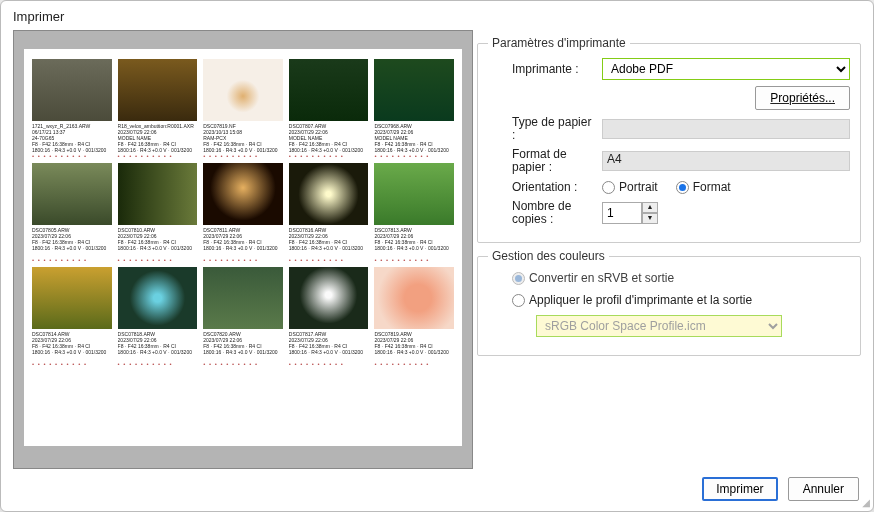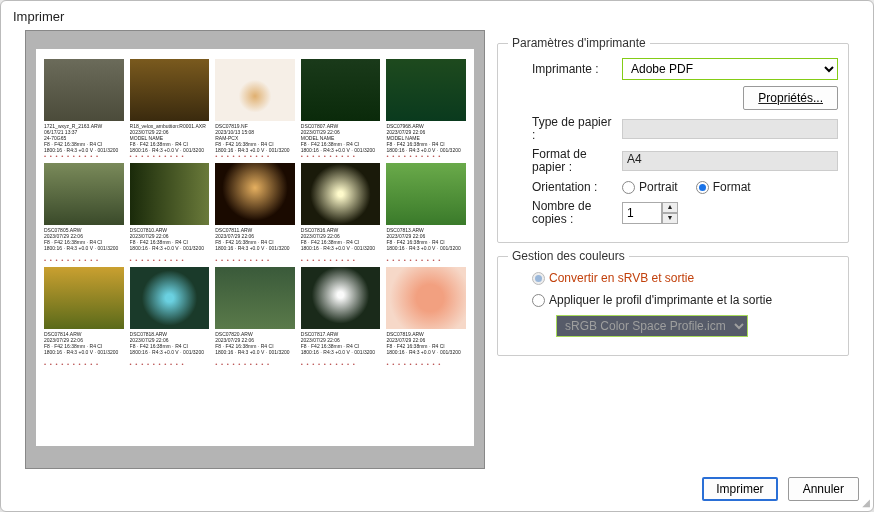--- a/index.html
+++ b/index.html
@@ -1,19 +1,19 @@
 <!DOCTYPE html>
 <html><head>
 <meta charset="utf-8">
 <style>
 * { box-sizing: border-box; margin: 0; padding: 0; font-family: "Segoe UI", Tahoma, sans-serif; }
 body { background: #f0f0f0; width: 874px; height: 512px; overflow: hidden; }
 .window { width: 874px; height: 512px; background: #fff; border: 1px solid #bbb; border-radius: 6px; box-shadow: 0 2px 10px rgba(0,0,0,0.15); display: flex; flex-direction: column; }
 .titlebar { padding: 8px 12px 6px; font-size: 13px; color: #222; }
-.content { flex: 1; display: flex; padding: 0 24px 8px; gap: 12px; }
+.content { flex: 1; display: flex; padding: 0 12px 8px; gap: 4px; }
 .preview { width: 460px; background: #b4b4b4; border: 1px solid #888; padding: 18px 10px 22px; display: flex; align-items: stretch; justify-content: center; }
 .page { background: #fff; width: 100%; padding: 10px 8px; display: flex; flex-direction: column; gap: 4px; }
 .row { display: flex; gap: 6px; }
 .thumbcell { flex: 1; display: flex; flex-direction: column; }
 .thumb { width: 100%; height: 62px; margin-bottom: 2px; }
 .meta { font-size: 5px; line-height: 6px; color: #222; height: 30px; overflow: hidden; }
 .dots { font-size: 6px; color: #b55; letter-spacing: 1px; }
 .settings { flex: 1; padding-top: 6px; display: flex; flex-direction: column; gap: 6px; font-size: 12px; color: #222; }
 fieldset { border: 1px solid #ccc; border-radius: 2px; padding: 8px 10px 10px; }
 legend { padding: 0 4px; font-size: 12px; color: #333; }
@@ -29,21 +29,21 @@
 .radio { display: inline-flex; align-items: center; gap: 4px; cursor: pointer; font-size: 12px; }
 .rdot { width: 13px; height: 13px; border: 1px solid #888; border-radius: 50%; display: inline-flex; align-items: center; justify-content: center; background: #fff; }
 .rdot.sel::after { content: ""; width: 7px; height: 7px; background: #1a73e8; border-radius: 50%; }
 .spinwrap { display: inline-flex; }
 .spininput { width: 40px; height: 22px; border: 1px solid #aaa; text-align: left; padding: 0 4px; font-size: 12px; }
 .spinbtns { display: flex; flex-direction: column; }
 .spinbtn { width: 16px; height: 11px; border: 1px solid #aaa; background: #eee; font-size: 7px; line-height: 7px; text-align: center; cursor: pointer; }
 .colorfs .frow { margin-bottom: 8px; }
 .rdot.dis { background: #eee; border-color: #bbb; }
 .rdot.dis.sel::after { background: #9ab7d9; }
-.profilesel { width: 192px; margin-left: 24px; background: #0f172a; color: #777; }
+.profilesel { width: 246px; margin-left: 24px; background: #fef9c3; color: #777; }
 .footer { display: flex; justify-content: flex-end; gap: 10px; padding: 0 14px 10px; }
 .grip { position: absolute; right: 4px; bottom: 4px; color: #bbb; font-size: 10px; }
 </style>
 </head>
 <body>
 
 <div class="window">
   <div class="titlebar">
     <span>Imprimer</span>
   </div>
@@ -176,21 +176,21 @@
             </div>
           </div>
         </div>
       </fieldset>
 
       <fieldset class="colorfs">
         <legend>Gestion des couleurs</legend>
         <div class="frow">
           <span class="radio">
             <span class="rdot dis sel"></span>
-            <span style="color:#c2410c">Convertir en sRVB et sortie</span>
+            <span style="color:#404040">Convertir en sRVB et sortie</span>
           </span>
         </div>
         <div class="frow">
           <span class="radio">
             <span class="rdot"></span>
             <span>Appliquer le profil d'imprimante et la sortie</span>
           </span>
         </div>
         <div class="frow">
           <select class="profilesel" disabled="">

